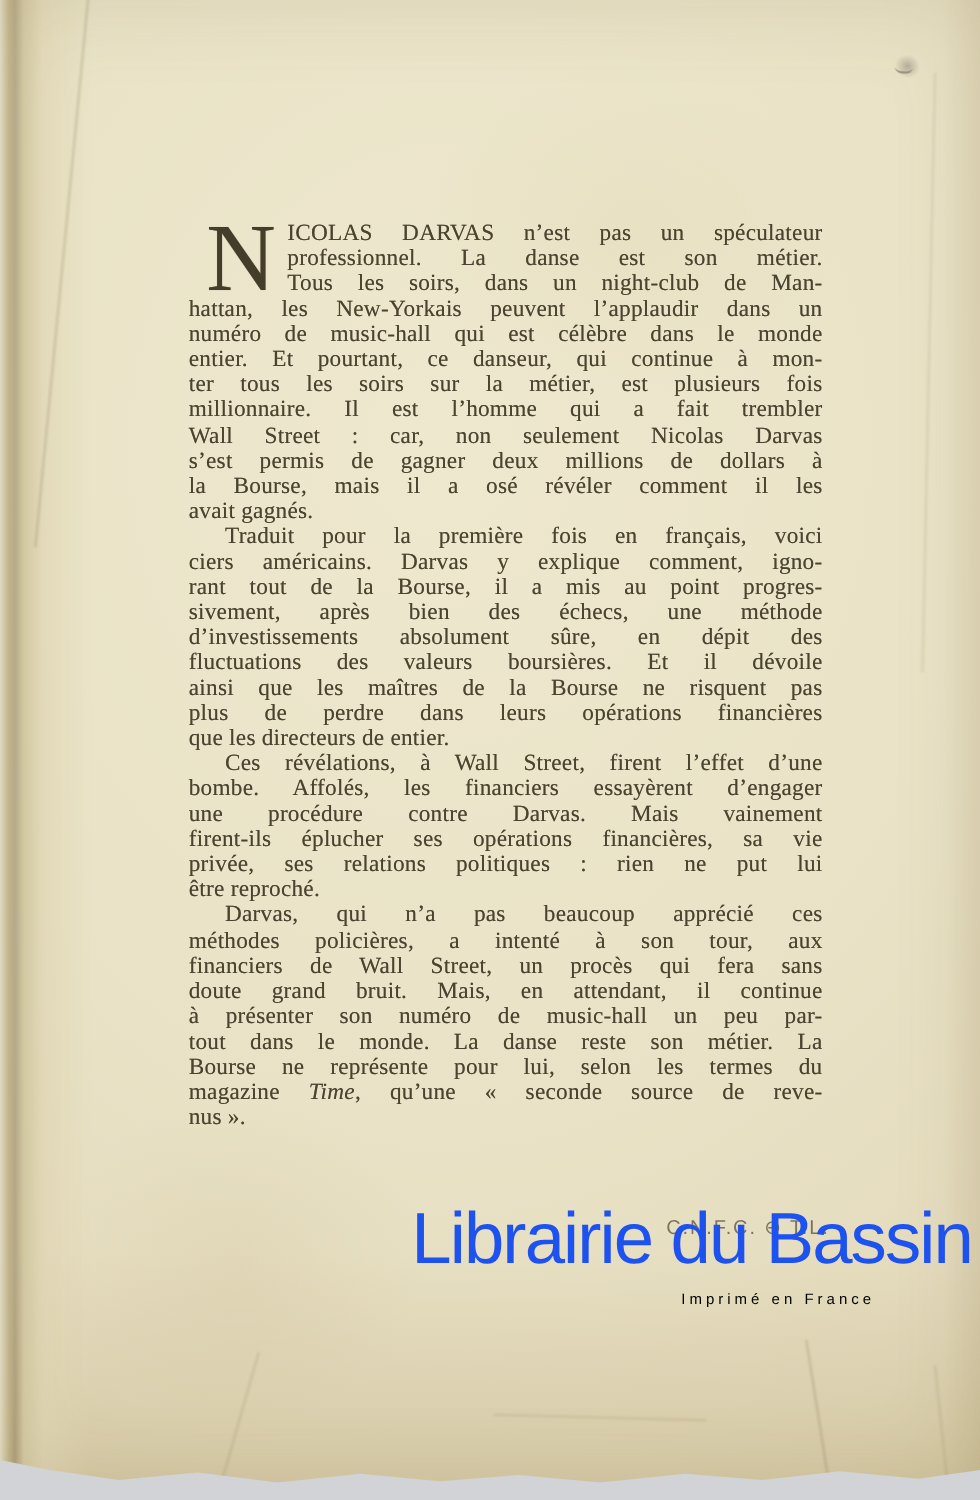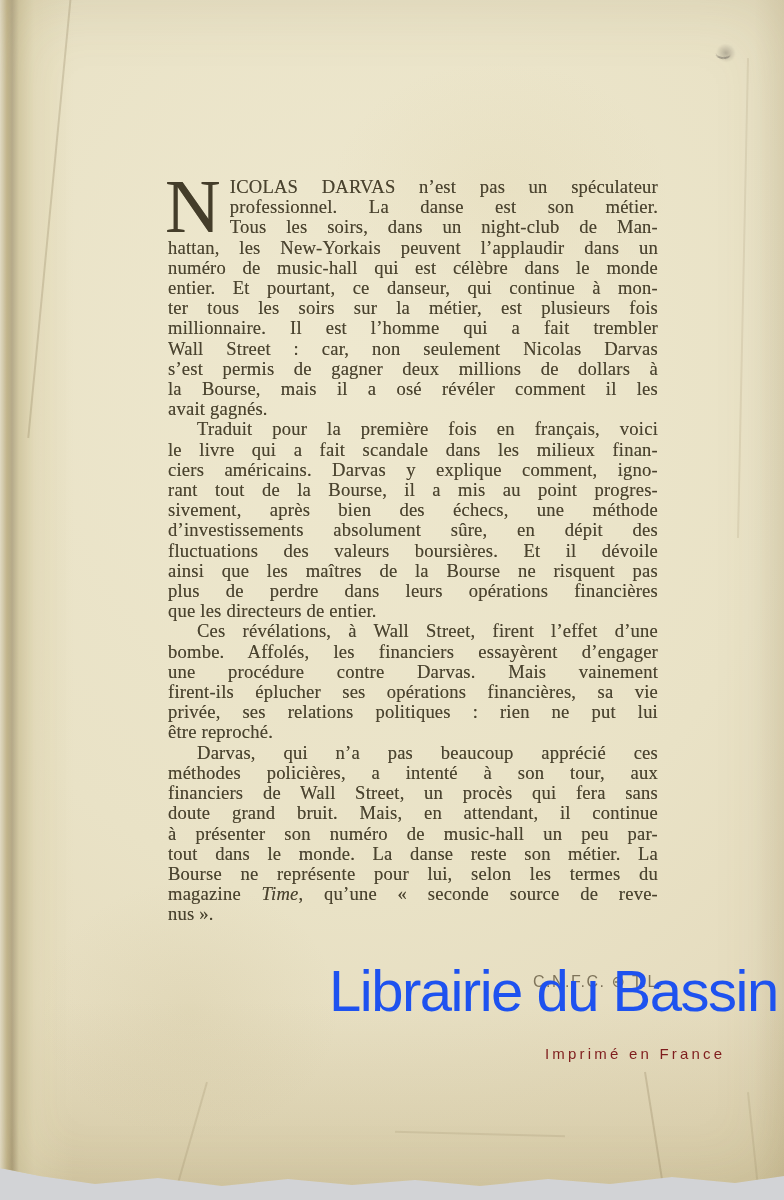--- a/index.html
+++ b/index.html
@@ -44,38 +44,38 @@
 
   
   .blurb {
     position:absolute; left:151px; top:177px; width:507px;
     color:#4a432f; font-size:18.6px; line-height:20.2px;
     letter-spacing:0.2px; text-shadow:0 0 0.5px rgba(74,67,47,0.55);
     z-index:2;
   }
   .para { margin:0; }
   .para.indent .line:first-child { text-indent:29px; }
-  .line { text-align:justify; text-align-last:justify;margin-left:17px; }
+  .line { text-align:justify; text-align-last:justify; }
   .line.last { text-align-last:left; }
   .dropcap {
     float:left; font-size:77px; line-height:58px; height:58px;
     margin:0 9px 0 14px; color:#443d2a;
     text-shadow:0 0 0.6px rgba(68,61,42,0.6);
   }
 
   
   .pubmark {
     position:absolute; left:533px; top:972px; z-index:3;
     font-family:"Liberation Sans", sans-serif; font-size:16px;
     letter-spacing:1.5px; color:rgba(103,92,67,0.82); white-space:nowrap;
   }
   .imprint {
     position:absolute; left:545px; top:1032px; z-index:3;
-    font-family:"Liberation Sans", sans-serif; font-size:15px;
-    letter-spacing:3.2px; color:#7f1d1d; white-space:nowrap;margin-top:13px;
+    font-family:"Liberation Sans", sans-serif; font-size:12px;
+    letter-spacing:3.2px; color:#000000; white-space:nowrap;
   }
   .watermark {
     position:absolute; left:329px; top:962px; z-index:5;
     font-family:"Liberation Sans", sans-serif; font-size:58px; line-height:1;
     letter-spacing:-1.5px; color:#1e52ef; white-space:nowrap;
   }
 </style>
 </head>
 <body>
 
@@ -103,21 +103,20 @@
         <div class="line">entier. Et pourtant, ce danseur, qui continue à mon-</div>
         <div class="line">ter tous les soirs sur la métier, est plusieurs fois</div>
         <div class="line">millionnaire. Il est l’homme qui a fait trembler</div>
         <div class="line">Wall Street : car, non seulement Nicolas Darvas</div>
         <div class="line">s’est permis de gagner deux millions de dollars à</div>
         <div class="line">la Bourse, mais il a osé révéler comment il les</div>
         <div class="line last">avait gagnés.</div>
       </div>
       <div class="para indent">
         <div class="line">Traduit pour la première fois en français, voici</div>
-        <div class="line">le livre qui a fait scandale dans les milieux finan-</div>
         <div class="line">ciers américains. Darvas y explique comment, igno-</div>
         <div class="line">rant tout de la Bourse, il a mis au point progres-</div>
         <div class="line">sivement, après bien des échecs, une méthode</div>
         <div class="line">d’investissements absolument sûre, en dépit des</div>
         <div class="line">fluctuations des valeurs boursières. Et il dévoile</div>
         <div class="line">ainsi que les maîtres de la Bourse ne risquent pas</div>
         <div class="line">plus de perdre dans leurs opérations financières</div>
         <div class="line last">que les directeurs de entier.</div>
       </div>
       <div class="para indent">

